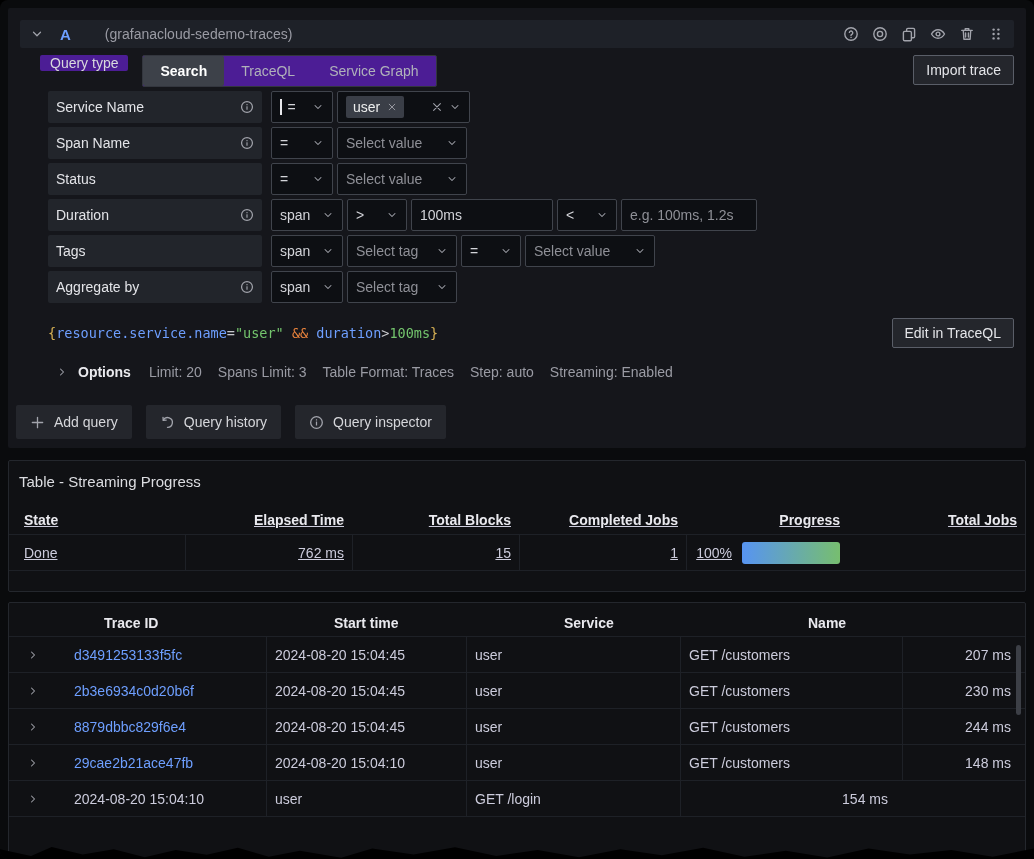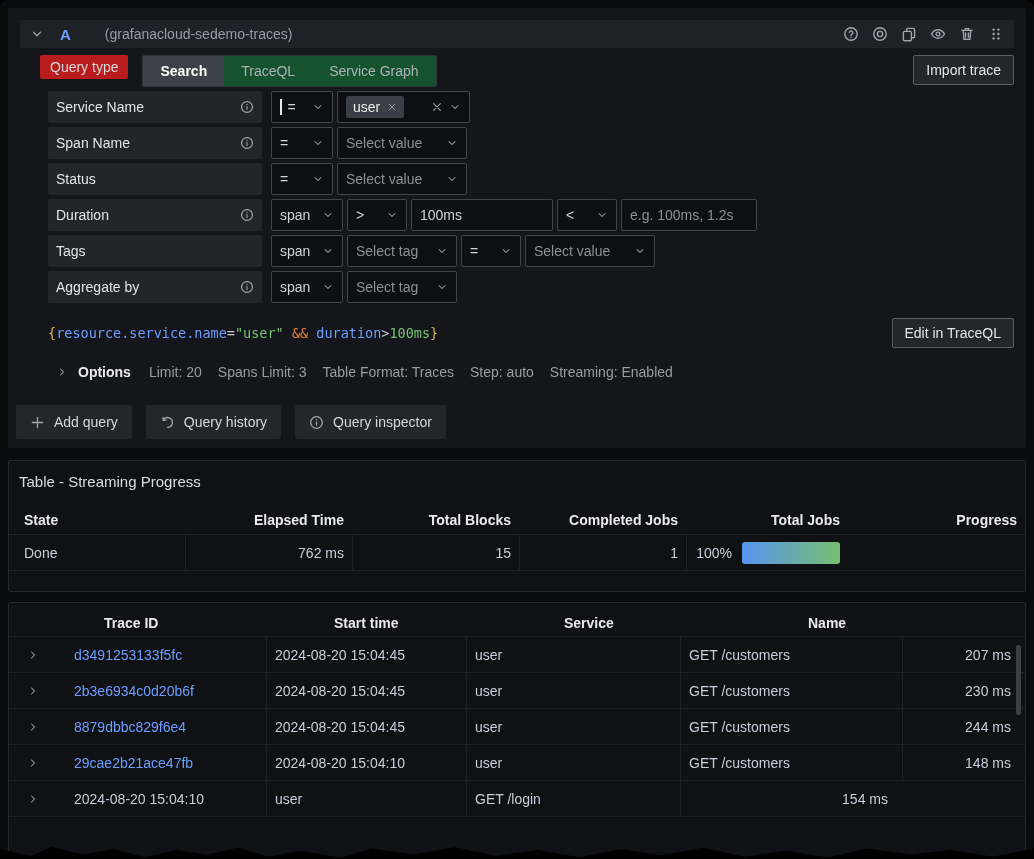--- a/index.html
+++ b/index.html
@@ -12,22 +12,22 @@
   .query-section{ height:440px; background:#15161b; border-radius:2px; overflow:hidden; }
   .row-header{ margin:12px 12px 0; height:28px; background:#1e2128; display:flex; align-items:center; padding:0 10px; border-radius:2px; }
   .refid{ color:#6e9fff; font-weight:700; font-size:15px; margin-left:16px; }
   .ds-hint{ color:#9a9ba4; margin-left:34px; }
   .header-actions{ margin-left:auto; display:flex; align-items:center; gap:13px; }
   .icon-btn{ background:none; border:none; cursor:pointer; display:flex; align-items:center; padding:0; }
   svg.ic{ stroke:#a2a4ac; fill:none; stroke-width:1.4; stroke-linecap:round; stroke-linejoin:round; }
   svg.ic .fill{ fill:#a2a4ac; stroke:none; }
 
   .qtype-row{ margin:7px 12px 0 32px; display:flex; align-items:flex-start; height:32px; }
-  .inline-label{ background:#b91c1c; height:24px; display:flex; align-items:center; padding:0 10px; color:#d8d9dd; font-weight:500; border-radius:2px; }
-  .radio-group{ display:flex; margin-left:14px; height:32px; background:#14532d; border:1px solid #33363e; border-radius:2px; }
+  .inline-label{ background:#4c1d95; height:16px; display:flex; align-items:center; padding:0 10px; color:#d8d9dd; font-weight:500; border-radius:2px; }
+  .radio-group{ display:flex; margin-left:14px; height:32px; background:#4c1d95; border:1px solid #33363e; border-radius:2px; }
   .radio-item{ padding:0 17px; display:flex; align-items:center; color:#b0b2ba; cursor:pointer; border-radius:2px; font-size:14px; }
   .radio-item.active{ background:#3d4149; color:#ffffff; font-weight:600; }
   .btn-secondary{ margin-left:auto; height:30px; padding:0 12px; background:#24262c; border:1px solid #5a5e68;
                   border-radius:2px; color:#e4e5e9; font-weight:500; font-size:14px; cursor:pointer; font-family:inherit; }
 
   .form-rows{ margin:4px 12px 0 40px; }
   .form-row{ display:flex; margin-top:4px; height:32px; }
   .field-label{ width:214px; background:#22252b; border-radius:2px; display:flex; align-items:center;
                 justify-content:space-between; padding:0 8px 0 8px; color:#e3e4e8; font-weight:500; }
   .fields{ display:flex; margin-left:9px; gap:4px; }
@@ -55,21 +55,21 @@
   .footer-row{ margin:18px 12px 0 8px; display:flex; gap:14px; }
   .btn-footer{ height:34px; background:#24262c; border:none; border-radius:2px; padding:0 14px; display:flex;
                align-items:center; gap:9px; color:#d6d7db; font-size:14px; font-weight:500; cursor:pointer; font-family:inherit; }
 
   
   .panel{ background:#101114; border:1px solid #24272d; border-radius:2px; position:relative; }
   .panel-streaming{ margin-top:12px; height:132px; }
   .panel-traces{ margin-top:10px; height:265px; }
   .panel-title{ color:#dcdde1; font-weight:500; font-size:15px; padding:12px 0 0 10px; }
 
-  .sp-grid{ display:grid; grid-template-columns:176px 167px 167px 167px 162px 1fr; }
+  .sp-grid{ display:grid; grid-template-columns:176px 167px 167px 167px 162px 1fr;text-decoration:underline; }
   .sp-head{ margin-top:16px; height:28px; }
   .sp-head > div{ font-weight:600; color:#e9e9ee; display:flex; align-items:center; padding:0 8px; }
   .sp-head > div:first-child{ padding-left:15px; }
   .r-al{ justify-content:flex-end; text-align:right; }
   .sp-row{ height:37px; border-top:1px solid #1e2127; border-bottom:1px solid #1e2127; }
   .sp-row > div{ display:flex; align-items:center; padding:0 8px; color:#ccccdc; }
   .sp-row > div:first-child{ padding-left:15px; }
   .sp-row > div + div{ border-left:1px solid #1e2127; }
   .progress-cell{ justify-content:flex-end; gap:10px; }
   .progress-bar{ width:98px; height:22px; border-radius:3px; background:linear-gradient(90deg,#5794f2,#77be6f); }
@@ -379,22 +379,22 @@
 
   </section>
 
   <section class="panel panel-streaming">
     <div class="panel-title">Table - Streaming Progress</div>
     <div class="sp-grid sp-head">
       <div>State</div>
       <div class="r-al">Elapsed Time</div>
       <div class="r-al">Total Blocks</div>
       <div class="r-al">Completed Jobs</div>
+      <div class="r-al">Progress</div>
       <div class="r-al">Total Jobs</div>
-      <div class="r-al">Progress</div>
     </div>
     <div class="sp-grid sp-row">
       <div>Done</div>
       <div class="r-al">762 ms</div>
       <div class="r-al">15</div>
       <div class="r-al">1</div>
       <div class="progress-cell">
         <span>100%</span>
         <span class="progress-bar"></span>
       </div>

